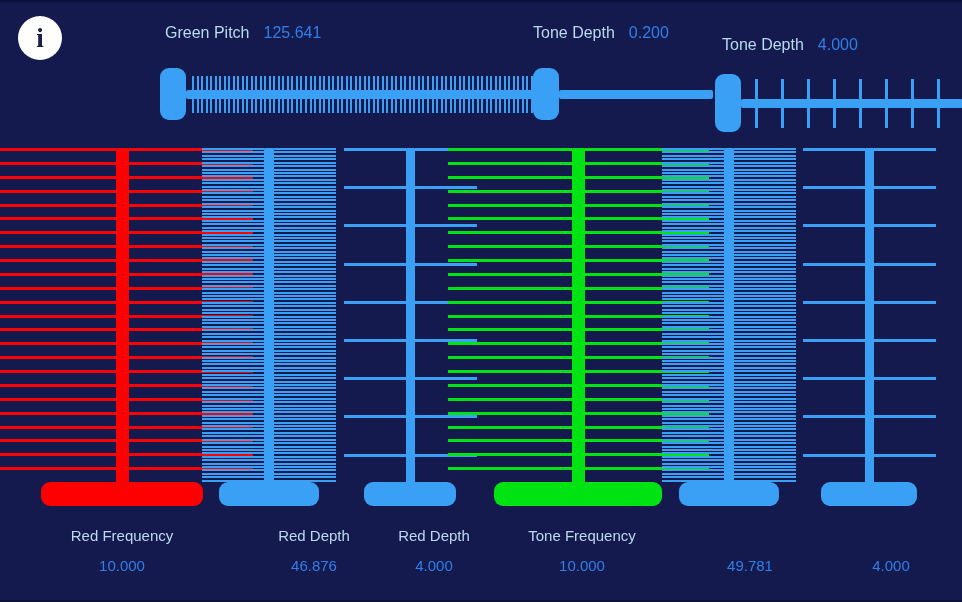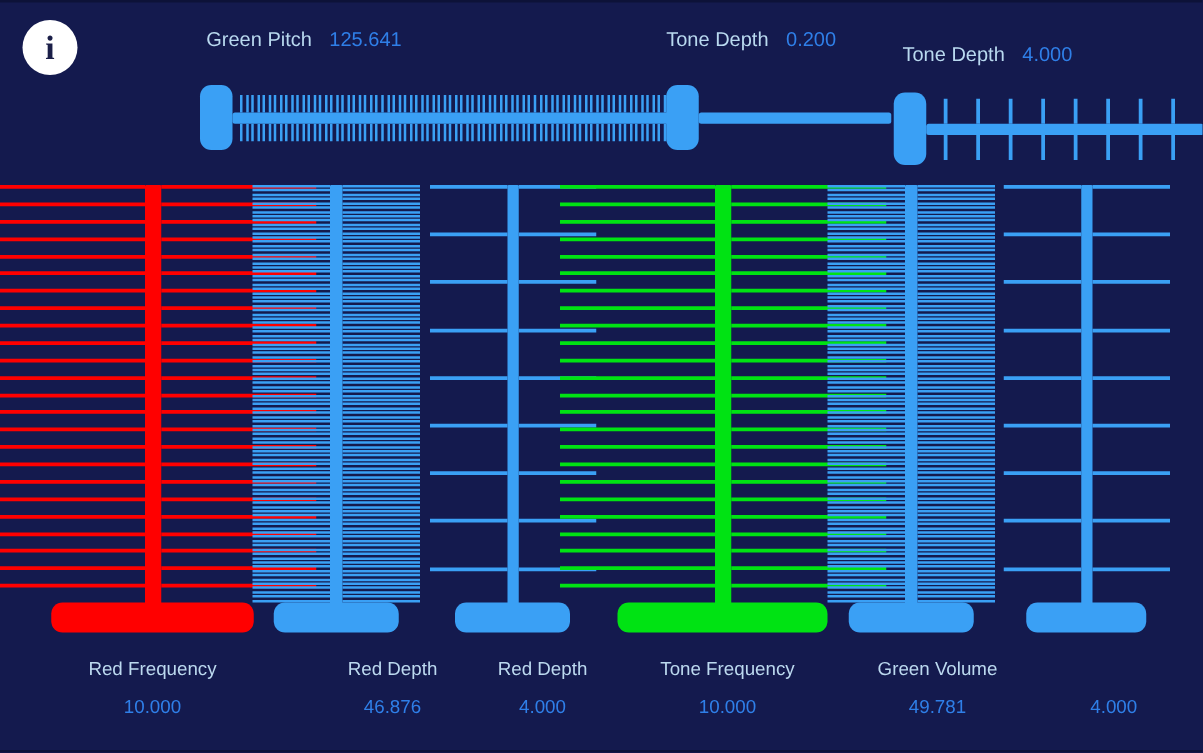--- a/index.html
+++ b/index.html
@@ -810,21 +810,20 @@
         <div class="v-tick" style="left: 734px; top: 464px; width: 62px; height: 2px; background: rgb(58, 160, 245);"></div>
         <div class="v-tick" style="left: 662px; top: 467px; width: 62px; height: 2px; background: rgb(58, 160, 245);"></div>
         <div class="v-tick" style="left: 734px; top: 467px; width: 62px; height: 2px; background: rgb(58, 160, 245);"></div>
         <div class="v-tick" style="left: 662px; top: 471px; width: 62px; height: 2px; background: rgb(58, 160, 245);"></div>
         <div class="v-tick" style="left: 734px; top: 471px; width: 62px; height: 2px; background: rgb(58, 160, 245);"></div>
         <div class="v-tick" style="left: 662px; top: 474px; width: 62px; height: 2px; background: rgb(58, 160, 245);"></div>
         <div class="v-tick" style="left: 734px; top: 474px; width: 62px; height: 2px; background: rgb(58, 160, 245);"></div>
         <div class="v-tick" style="left: 662px; top: 478px; width: 62px; height: 2px; background: rgb(58, 160, 245);"></div>
         <div class="v-tick" style="left: 734px; top: 478px; width: 62px; height: 2px; background: rgb(58, 160, 245);"></div>
         <div class="v-handle" style="left: 679px; top: 480px; width: 100px; height: 24px; background: rgb(58, 160, 245);"></div>
-        <div class="v-label" style="top: 525px; left: 680px; width: 140px;">Green Volume</div>
         <div class="v-value" style="top: 555px; left: 680px; width: 140px;">49.781</div>
       </div>
       <div class="vslider" style="left: 0px; width: 962px; height: 460px; top: 0px;">
         <div class="v-stem" style="left: 864.5px; top: 146px; width: 9px; height: 340px; background: rgb(58, 160, 245);"></div>
         <div class="v-tick" style="left: 802.5px; top: 146px; width: 62px; height: 3px; background: rgb(58, 160, 245);"></div>
         <div class="v-tick" style="left: 873.5px; top: 146px; width: 62px; height: 3px; background: rgb(58, 160, 245);"></div>
         <div class="v-tick" style="left: 802.5px; top: 184px; width: 62px; height: 3px; background: rgb(58, 160, 245);"></div>
         <div class="v-tick" style="left: 873.5px; top: 184px; width: 62px; height: 3px; background: rgb(58, 160, 245);"></div>
         <div class="v-tick" style="left: 802.5px; top: 222px; width: 62px; height: 3px; background: rgb(58, 160, 245);"></div>
         <div class="v-tick" style="left: 873.5px; top: 222px; width: 62px; height: 3px; background: rgb(58, 160, 245);"></div>

